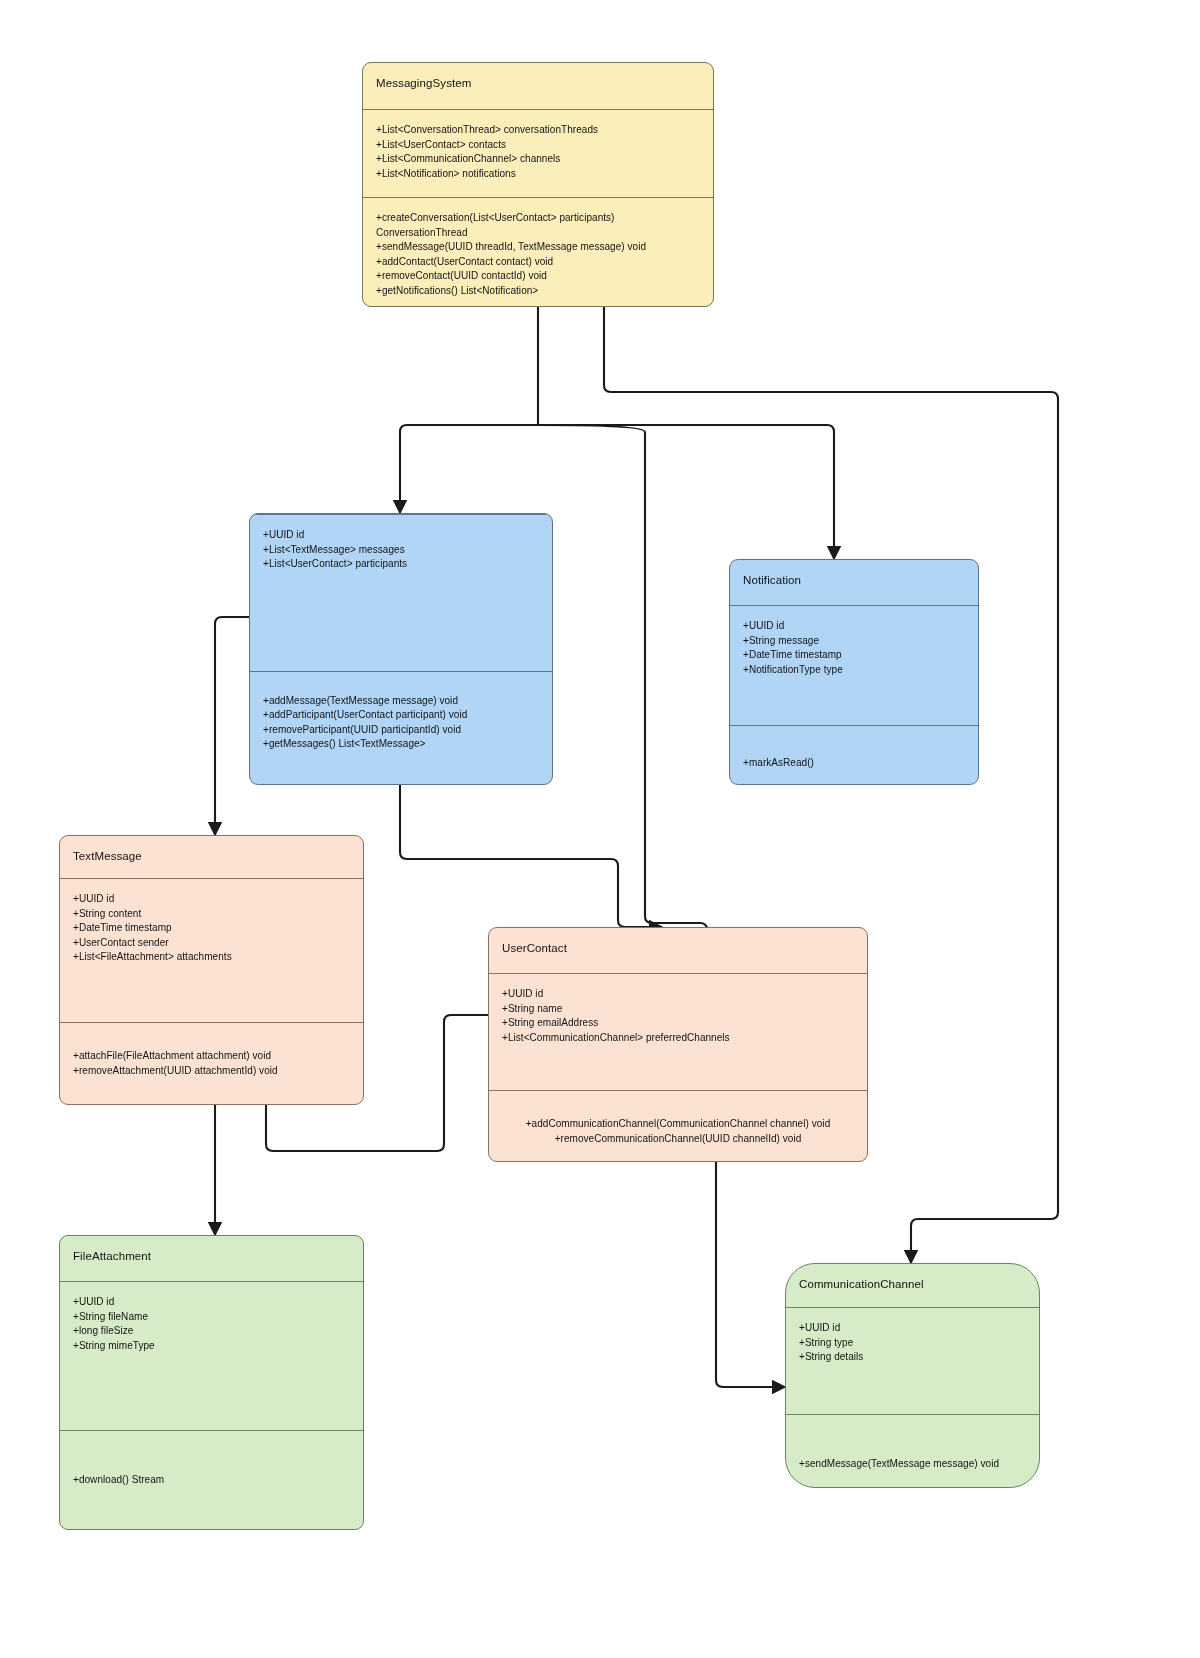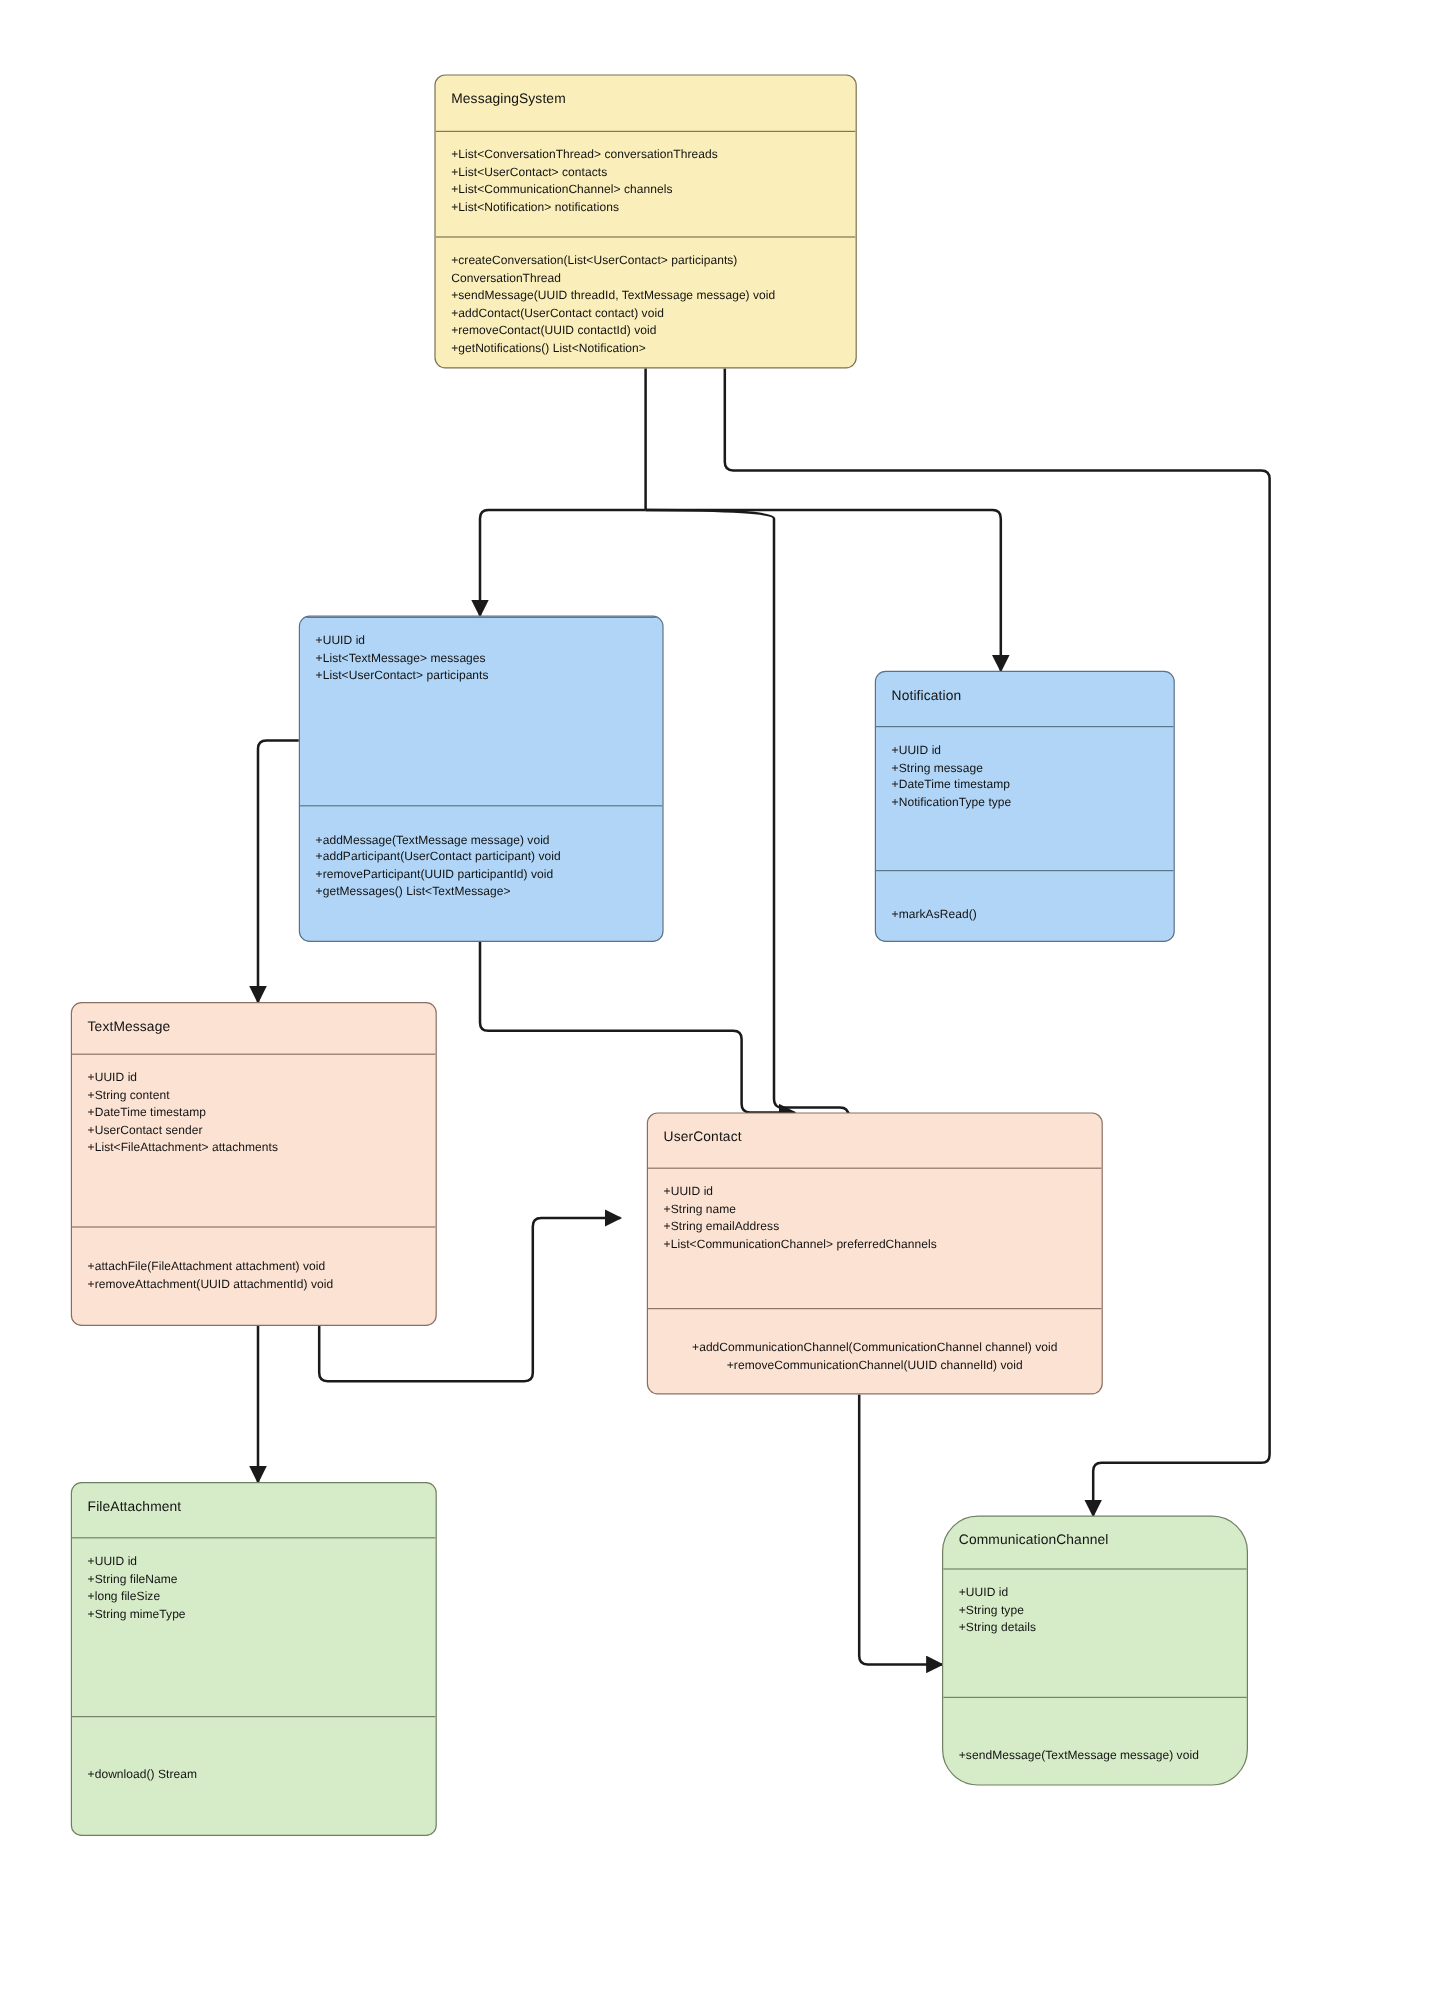--- a/index.html
+++ b/index.html
@@ -137,21 +137,21 @@
   <div class="uml-class peach" style="left:59px; top:835px; width:305px; height:270px;">
     <div class="titlebox" style="height:42px;">
       <div class="cls-title">TextMessage</div>
     </div>
     <div class="cls-sep"></div>
     <div class="cls-section" style="height:104px;"><span class="ln">+UUID id</span><span class="ln">+String content</span><span class="ln">+DateTime timestamp</span><span class="ln">+UserContact sender</span><span class="ln">+List&lt;FileAttachment&gt; attachments</span></div>
     <div class="cls-sep"></div>
     <div class="cls-section" style="padding-top:26px;"><span class="ln">+attachFile(FileAttachment attachment) void</span><span class="ln">+removeAttachment(UUID attachmentId) void</span></div>
   </div>
 
-  <div class="uml-class peach" style="left:539px; top:927px; width:380px; height:235px;">
+  <div class="uml-class peach" style="left:488px; top:927px; width:380px; height:235px;">
     <div class="titlebox" style="height:45px;">
       <div class="cls-title">UserContact</div>
     </div>
     <div class="cls-sep"></div>
     <div class="cls-section" style="height:88px;"><span class="ln">+UUID id</span><span class="ln">+String name</span><span class="ln">+String emailAddress</span><span class="ln">+List&lt;CommunicationChannel&gt; preferredChannels</span></div>
     <div class="cls-sep"></div>
     <div class="cls-section centered" style="padding-top:26px; padding-left:20px; padding-right:20px;"><span class="ln">+addCommunicationChannel(CommunicationChannel channel) void</span><span class="ln">+removeCommunicationChannel(UUID channelId) void</span></div>
   </div>
 
   <div class="uml-class green" style="left:59px; top:1235px; width:305px; height:295px;">

